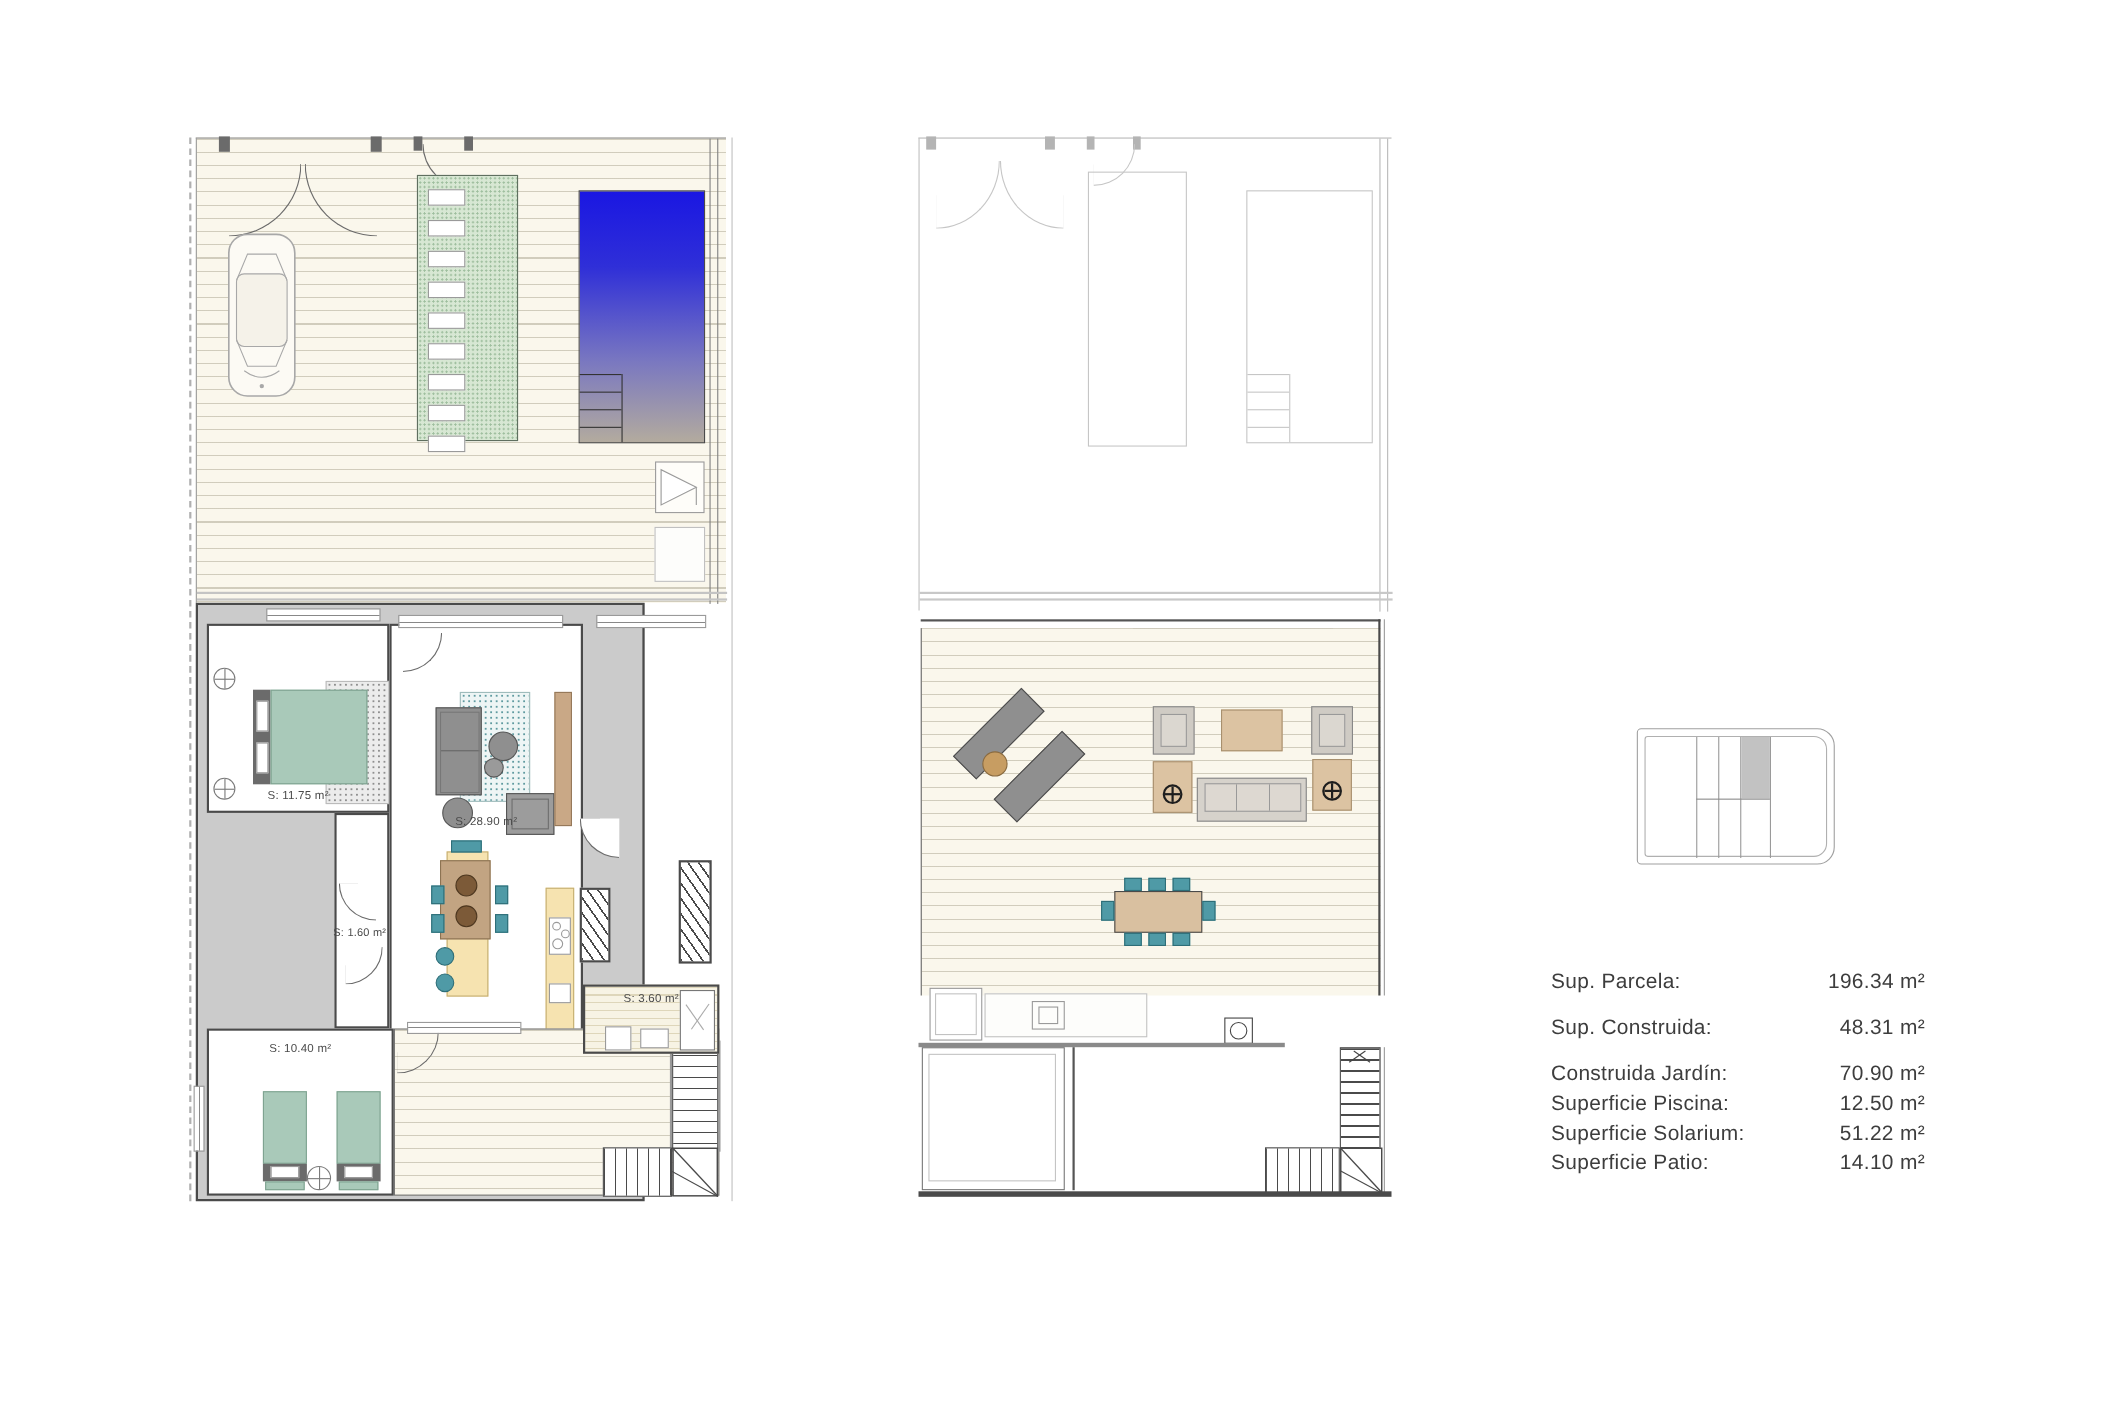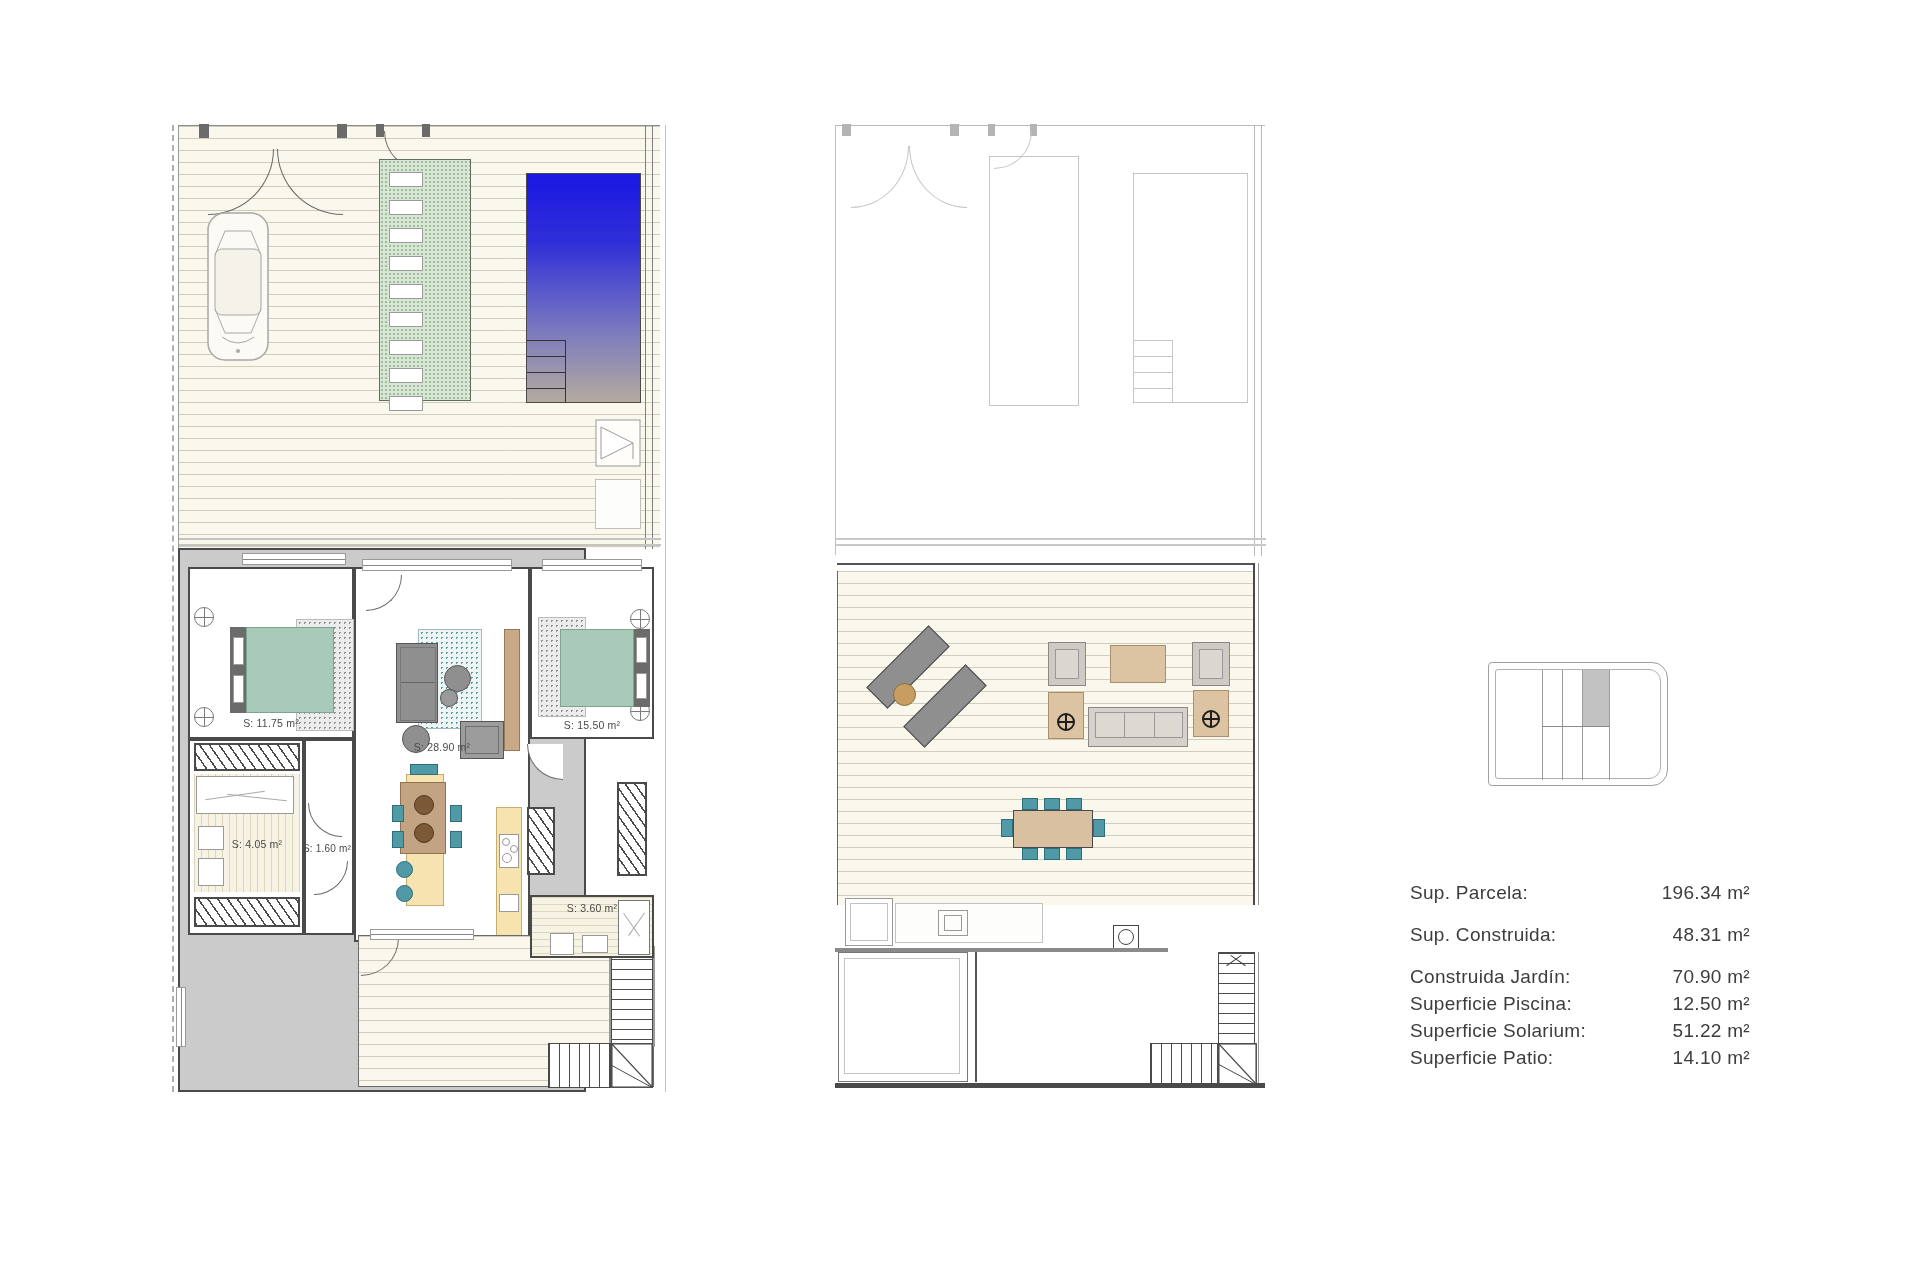--- a/index.html
+++ b/index.html
@@ -158,46 +158,21 @@
         <div class="abs" style="left:140px;top:238px;width:26px;height:134px;background:#f6e3b0;border:1px solid #c5ae72;">
           <div class="abs" style="left:2px;top:26px;width:20px;height:34px;background:#fff;border:1px solid #999;">
             <div class="abs" style="left:2px;top:3px;width:8px;height:8px;border-radius:50%;border:1px solid #999;"></div>
             <div class="abs" style="left:10px;top:10px;width:8px;height:8px;border-radius:50%;border:1px solid #999;"></div>
             <div class="abs" style="left:2px;top:18px;width:10px;height:10px;border-radius:50%;border:1px solid #999;"></div>
           </div>
           <div class="abs whitebox" style="left:2px;top:86px;width:20px;height:18px;"></div>
         </div>
       </div>
 
-      <div class="abs room" style="left:350px;top:17px;width:124px;height:172px;">
-        <div class="abs ceillight" style="left:98px;top:40px;width:20px;height:20px;"></div>
-        <div class="abs ceillight" style="left:98px;top:132px;width:20px;height:20px;"></div>
-        <div class="abs dots-gray" style="left:6px;top:48px;width:48px;height:100px;"></div>
-        <div class="abs" style="left:28px;top:60px;width:90px;height:78px;">
-          <div class="abs greenbed" style="left:0;top:0;width:74px;height:78px;border:1px solid #7fa391;"></div>
-          <div class="abs dark" style="left:74px;top:0;width:16px;height:78px;"></div>
-          <div class="abs whitebox" style="left:76px;top:8px;width:11px;height:26px;"></div>
-          <div class="abs whitebox" style="left:76px;top:44px;width:11px;height:26px;"></div>
-        </div>
-        <span class="label" style="top:150px;">S: 15.50 m²</span>
-      </div>
-
-      <div class="abs room" style="left:8px;top:189px;width:116px;height:196px;">
-        <div class="abs hatch" style="left:4px;top:2px;width:106px;height:28px;"></div>
-        <div class="abs stripes-v" style="left:4px;top:33px;width:106px;height:118px;">
-          <div class="abs whitebox" style="left:2px;top:2px;width:98px;height:38px;">
-            <div class="abs" style="left:8px;top:18px;width:60px;height:0;border-top:1px solid #aaa;transform:rotate(-8deg);"></div>
-            <div class="abs" style="left:30px;top:20px;width:60px;height:0;border-top:1px solid #aaa;transform:rotate(6deg);"></div>
-          </div>
-          <div class="abs whitebox" style="left:4px;top:52px;width:26px;height:24px;"></div>
-          <div class="abs whitebox" style="left:4px;top:84px;width:26px;height:28px;"></div>
-          <span class="label" style="top:64px;left:10px;">S: 4.05 m²</span>
-        </div>
-        <div class="abs hatch" style="left:4px;top:156px;width:106px;height:30px;"></div>
-      </div>
+
 
       <div class="abs room" style="left:124px;top:189px;width:50px;height:196px;">
         <div class="abs arc-bl" style="left:2px;top:62px;width:34px;height:34px;"></div>
         <div class="abs arc-br" style="left:8px;top:120px;width:34px;height:34px;"></div>
         <span class="label" style="top:102px;left:-3px;font-size:10px;">S: 1.60 m²</span>
       </div>
 
       <div class="abs deck" style="left:178px;top:385px;width:296px;height:152px;border:1.5px solid #6a6a6a;">
         <div class="abs arc-br" style="left:2px;top:2px;width:38px;height:38px;"></div>
         <div class="abs treads-h" style="left:252px;top:12px;width:42px;height:97px;outline:2px solid #9a9a9a;"></div>
@@ -216,20 +191,36 @@
         <div class="abs whitebox" style="left:86px;top:3px;width:32px;height:55px;border-color:#777;">
           <div class="abs" style="left:5px;top:12px;width:28px;height:0;border-top:1px solid #aaa;transform:rotate(55deg);transform-origin:left top;"></div>
           <div class="abs" style="left:26px;top:12px;width:28px;height:0;border-top:1px solid #aaa;transform:rotate(125deg);transform-origin:left top;"></div>
         </div>
       </div>
 
       <div class="abs hatch" style="left:347px;top:257px;width:28px;height:68px;"></div>
       <div class="abs hatch" style="left:437px;top:232px;width:30px;height:94px;"></div>
       <div class="abs arc-bl" style="left:347px;top:194px;width:36px;height:36px;background:#fff;"></div>
 
+      <div class="abs room" style="left:8px;top:385px;width:170px;height:152px;">
+        <span class="label" style="top:10px;">S: 10.40 m²</span>
+        <div class="abs" style="left:49px;top:55px;width:40px;height:90px;">
+          <div class="abs greenbed" style="left:0;top:0;width:40px;height:66px;border:1px solid #7fa391;"></div>
+          <div class="abs dark" style="left:0;top:66px;width:40px;height:16px;"></div>
+          <div class="abs whitebox" style="left:7px;top:68px;width:26px;height:11px;"></div>
+          <div class="abs greenbed" style="left:2px;top:82px;width:36px;height:8px;border:1px solid #7fa391;"></div>
+        </div>
+        <div class="abs" style="left:116px;top:55px;width:40px;height:90px;">
+          <div class="abs greenbed" style="left:0;top:0;width:40px;height:66px;border:1px solid #7fa391;"></div>
+          <div class="abs dark" style="left:0;top:66px;width:40px;height:16px;"></div>
+          <div class="abs whitebox" style="left:7px;top:68px;width:26px;height:11px;"></div>
+          <div class="abs greenbed" style="left:2px;top:82px;width:36px;height:8px;border:1px solid #7fa391;"></div>
+        </div>
+        <div class="abs ceillight" style="left:89px;top:123px;width:22px;height:22px;"></div>
+      </div>
 
       <div class="abs whitebox" style="left:62px;top:3px;width:104px;height:12px;background:linear-gradient(#fff 0 5px,#888 5px 6px,#fff 6px);"></div>
       <div class="abs whitebox" style="left:182px;top:9px;width:150px;height:12px;background:linear-gradient(#fff 0 5px,#888 5px 6px,#fff 6px);"></div>
       <div class="abs whitebox" style="left:362px;top:9px;width:100px;height:12px;background:linear-gradient(#fff 0 5px,#888 5px 6px,#fff 6px);"></div>
       <div class="abs whitebox" style="left:190px;top:379px;width:104px;height:11px;background:linear-gradient(#fff 0 4px,#888 4px 5px,#fff 5px);"></div>
       <div class="abs whitebox" style="left:-4px;top:437px;width:10px;height:60px;background:linear-gradient(90deg,#fff 0 4px,#888 4px 5px,#fff 5px);"></div>
     </div>
   </div>
 
   <div class="abs" style="left:835px;top:125px;width:430px;height:967px;">

